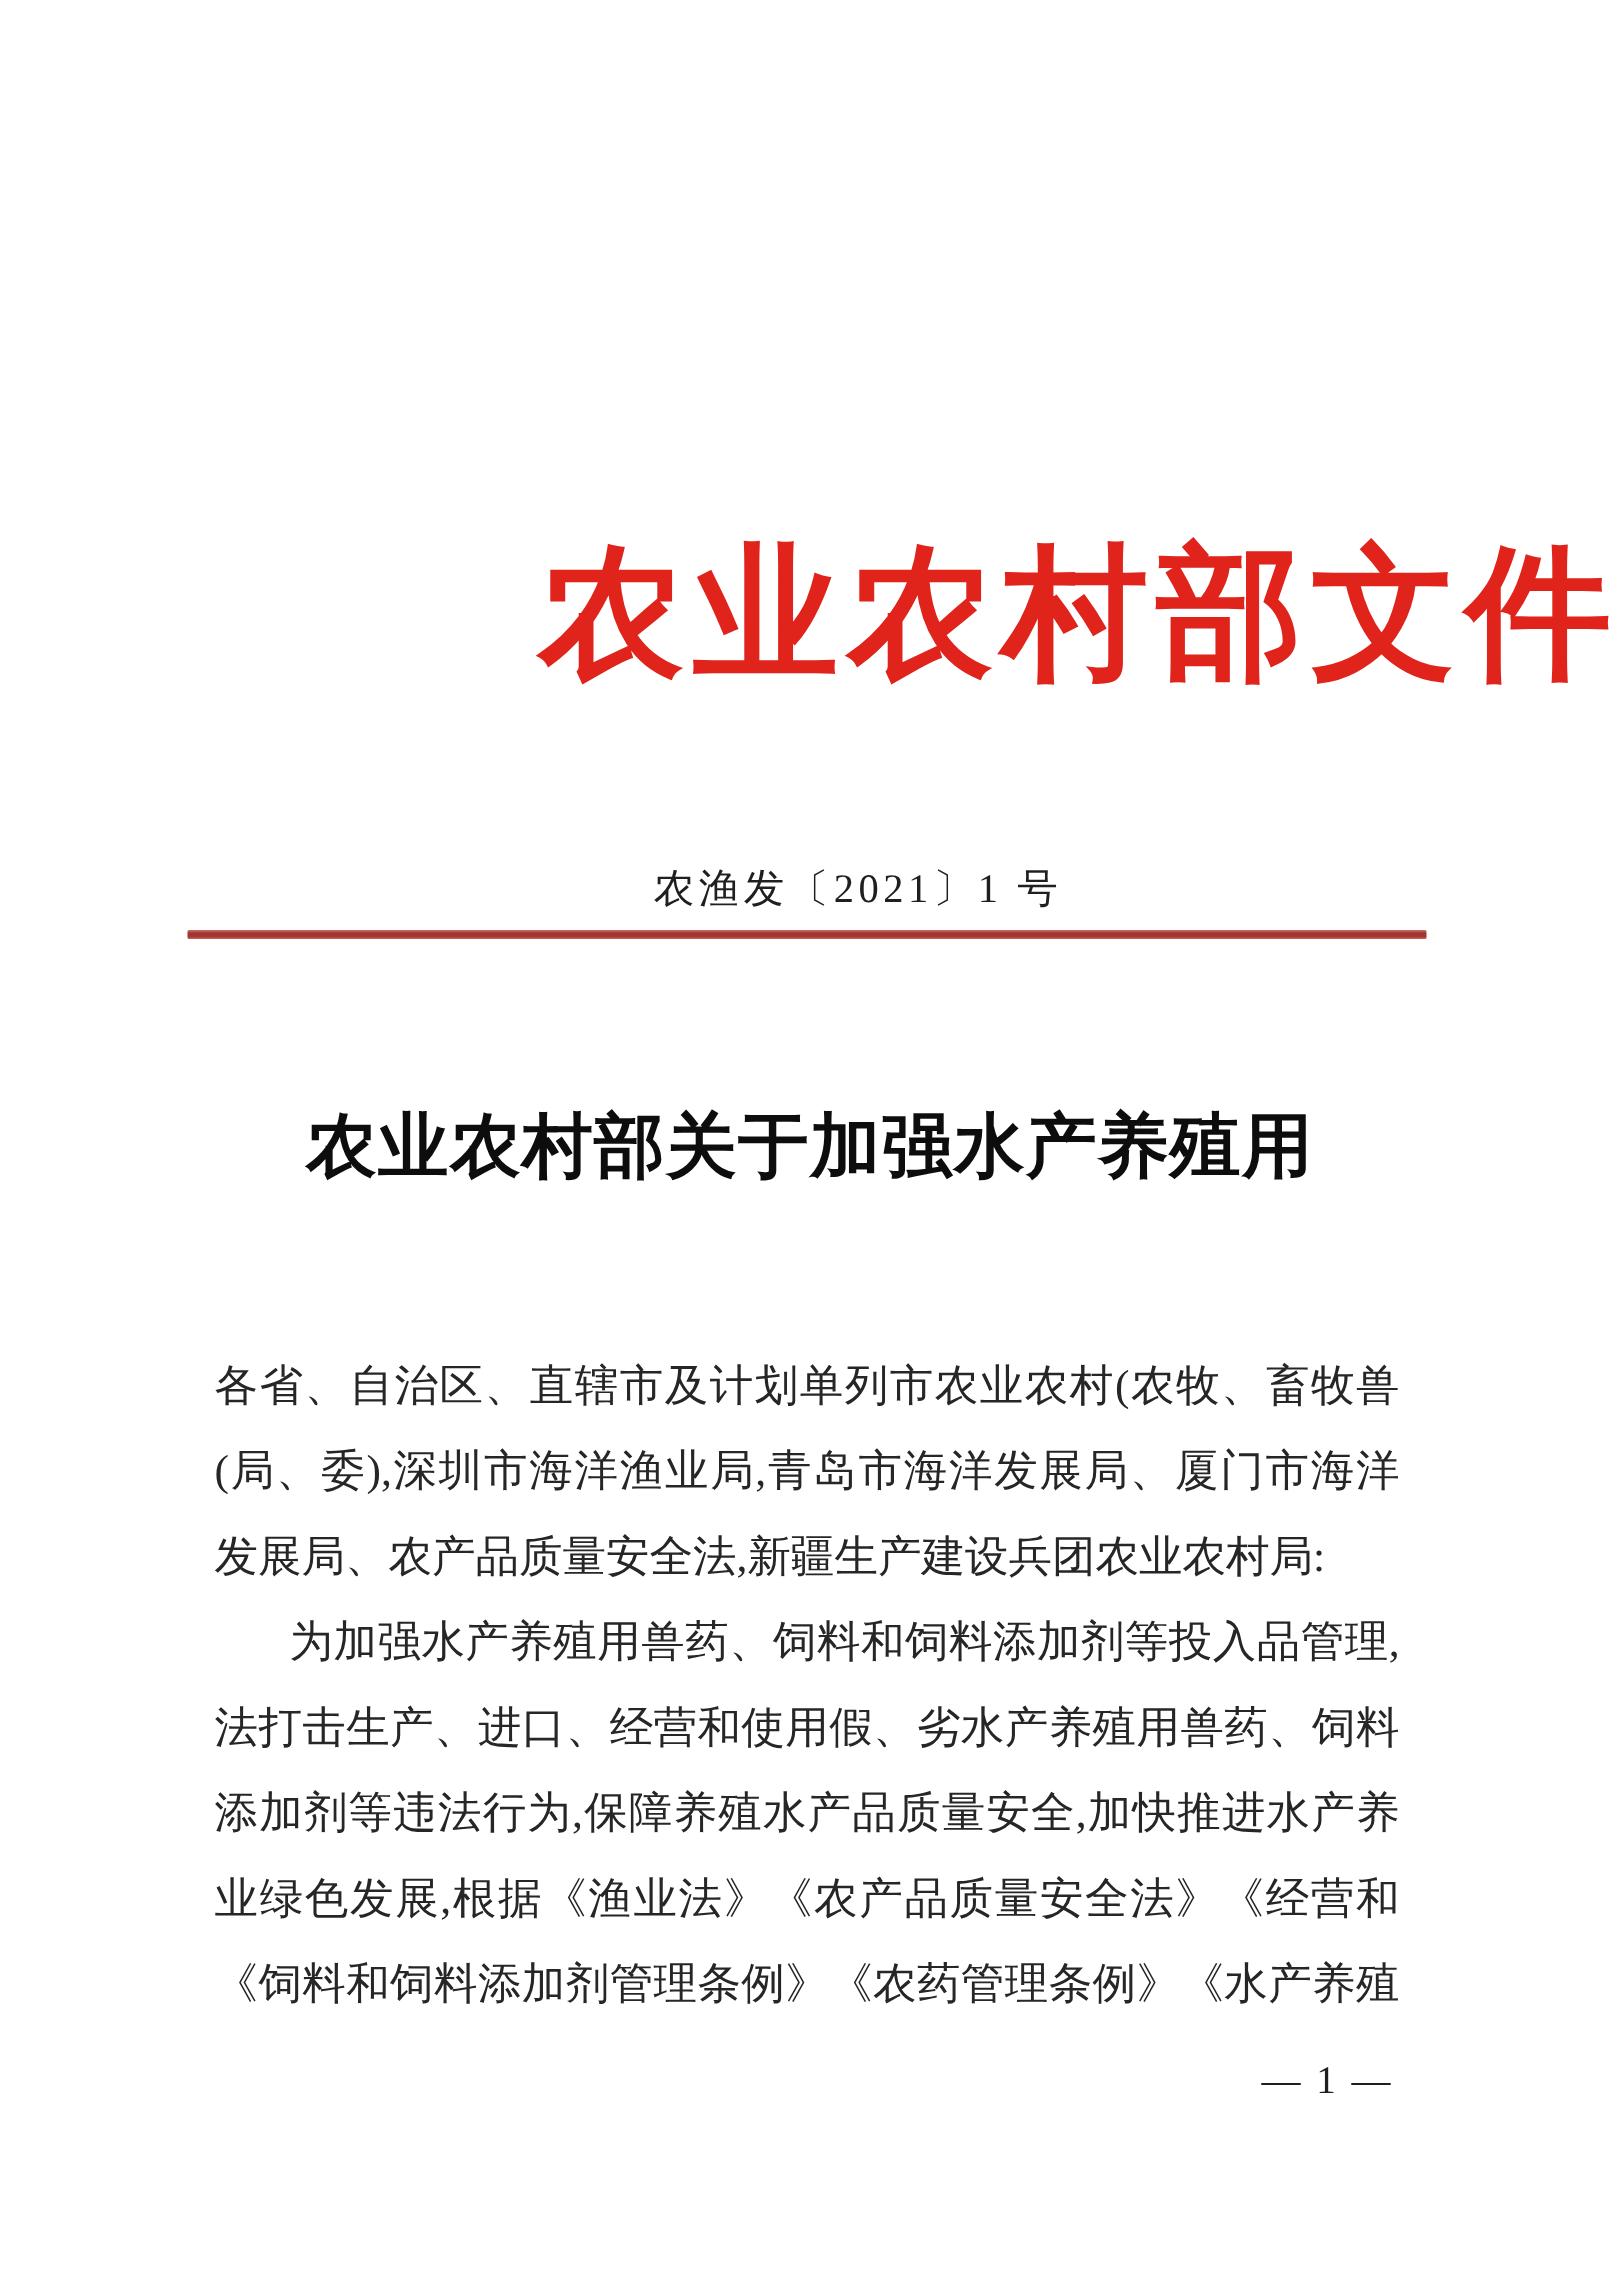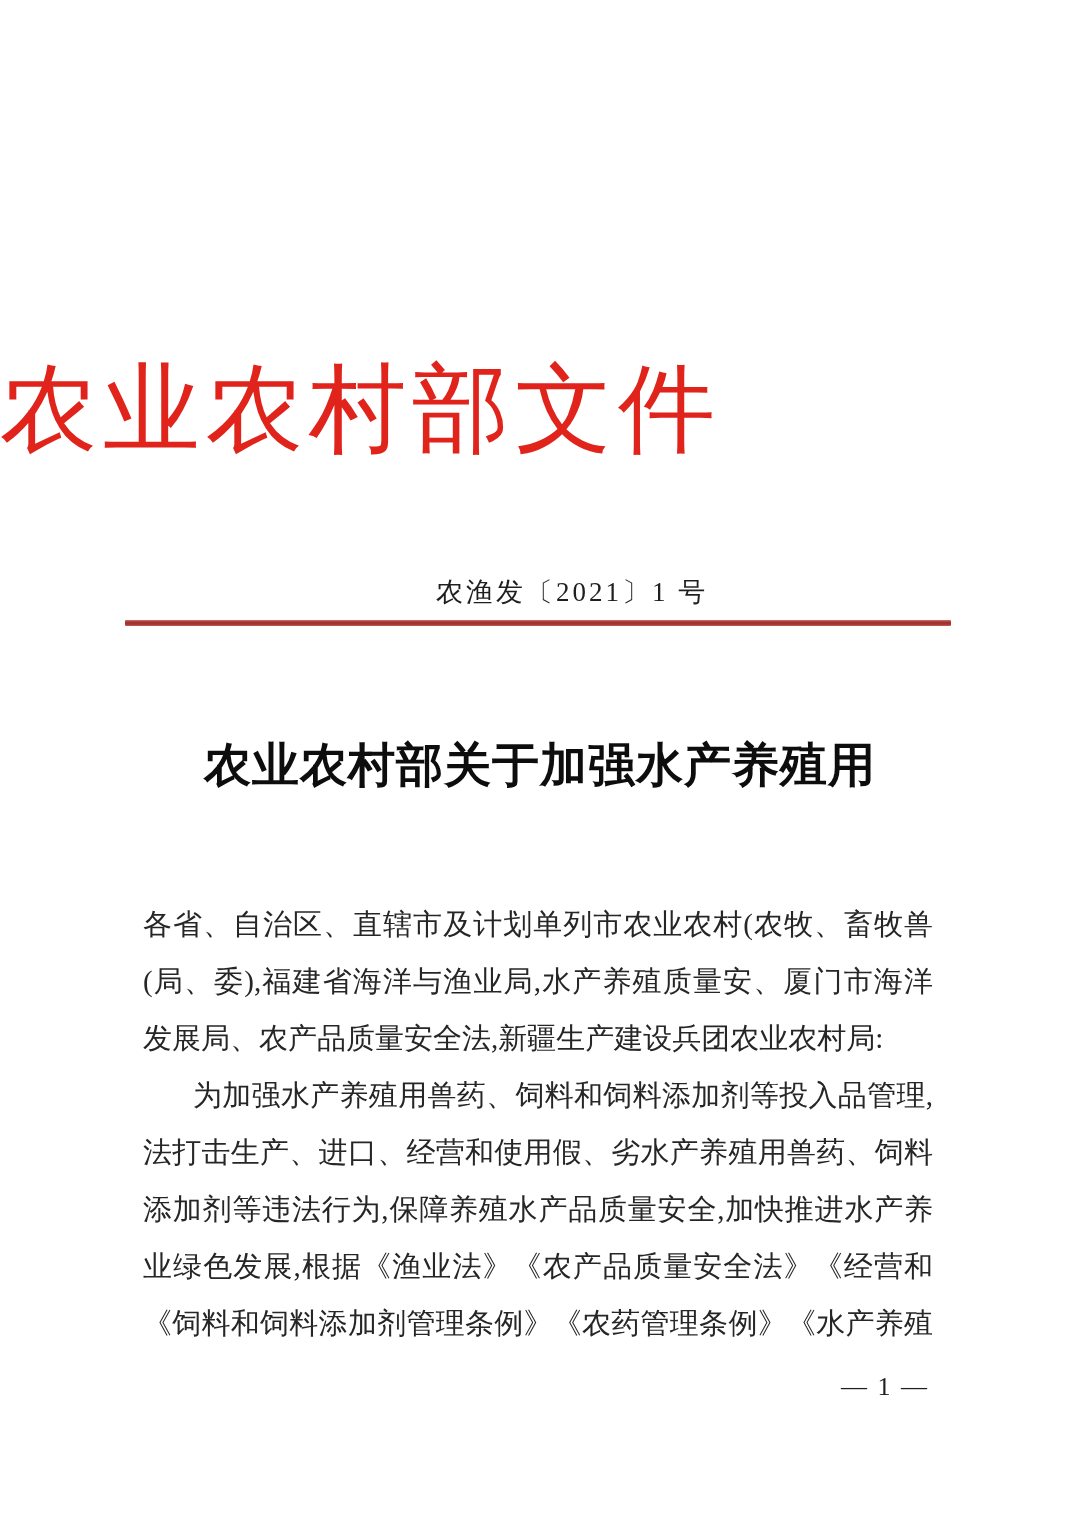--- a/index.html
+++ b/index.html
@@ -15,24 +15,24 @@
     background: #ffffff;
     overflow: hidden;
     font-family: "Liberation Serif", "DejaVu Serif", serif;
     color: #2b2b2b;
   }
   .agency-header {
     position: absolute;
     top: 352px;
     left: 0;
     width: 100%;
-    text-align: left;
+    text-align: right;
     font-size: 97px;
     line-height: 1.2;
-    font-weight: normal;
+    font-weight: bold;
     color: #e0241c;
     letter-spacing: 6px;
     white-space: nowrap;
   }
   .doc-number {
     position: absolute;
     top: 574px;
     left: 0;
     width: 100%;
     text-align: center;
@@ -105,21 +105,21 @@
   <div class="doc-number">农渔发〔2021〕1 号</div>
 
   <div class="red-rule"></div>
 
   <div class="doc-title">
     <div>农业农村部关于加强水产养殖用</div>
   </div>
 
   <div class="doc-body">
     <div class="body-line justified">各省、自治区、直辖市及计划单列市农业农村(农牧、畜牧兽医)厅</div>
-    <div class="body-line justified">(局、委),福建省海洋与渔业局,水产养殖质量安、厦门市海洋</div>
+    <div class="body-line justified">(局、委),深圳市海洋渔业局,青岛市海洋发展局、厦门市海洋</div>
     <div class="body-line">发展局、农产品质量安全法,新疆生产建设兵团农业农村局:</div>
     <div class="body-line justified indent">为加强水产养殖用兽药、饲料和饲料添加剂等投入品管理,依</div>
     <div class="body-line justified">法打击生产、进口、经营和使用假、劣水产养殖用兽药、饲料和饲料</div>
     <div class="body-line justified">添加剂等违法行为,保障养殖水产品质量安全,加快推进水产养殖</div>
     <div class="body-line justified">业绿色发展,根据《渔业法》《农产品质量安全法》《经营和使用假》</div>
     <div class="body-line justified">《饲料和饲料添加剂管理条例》《农药管理条例》《水产养殖质量安</div>
   </div>
 
   <div class="page-number">— 1 —</div>
 

